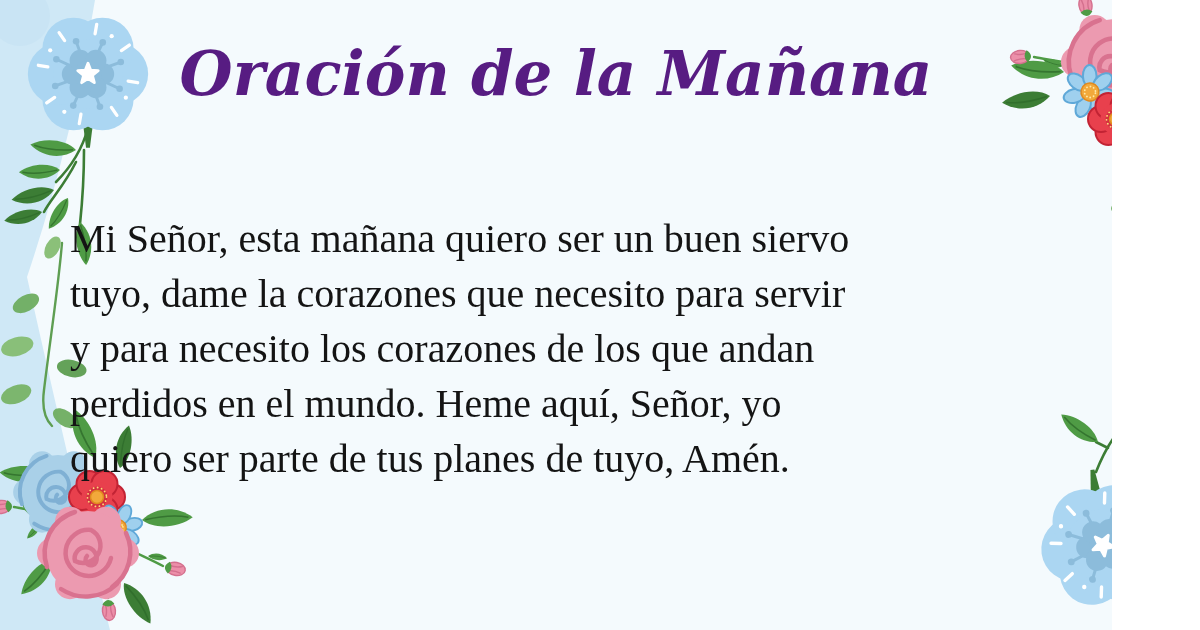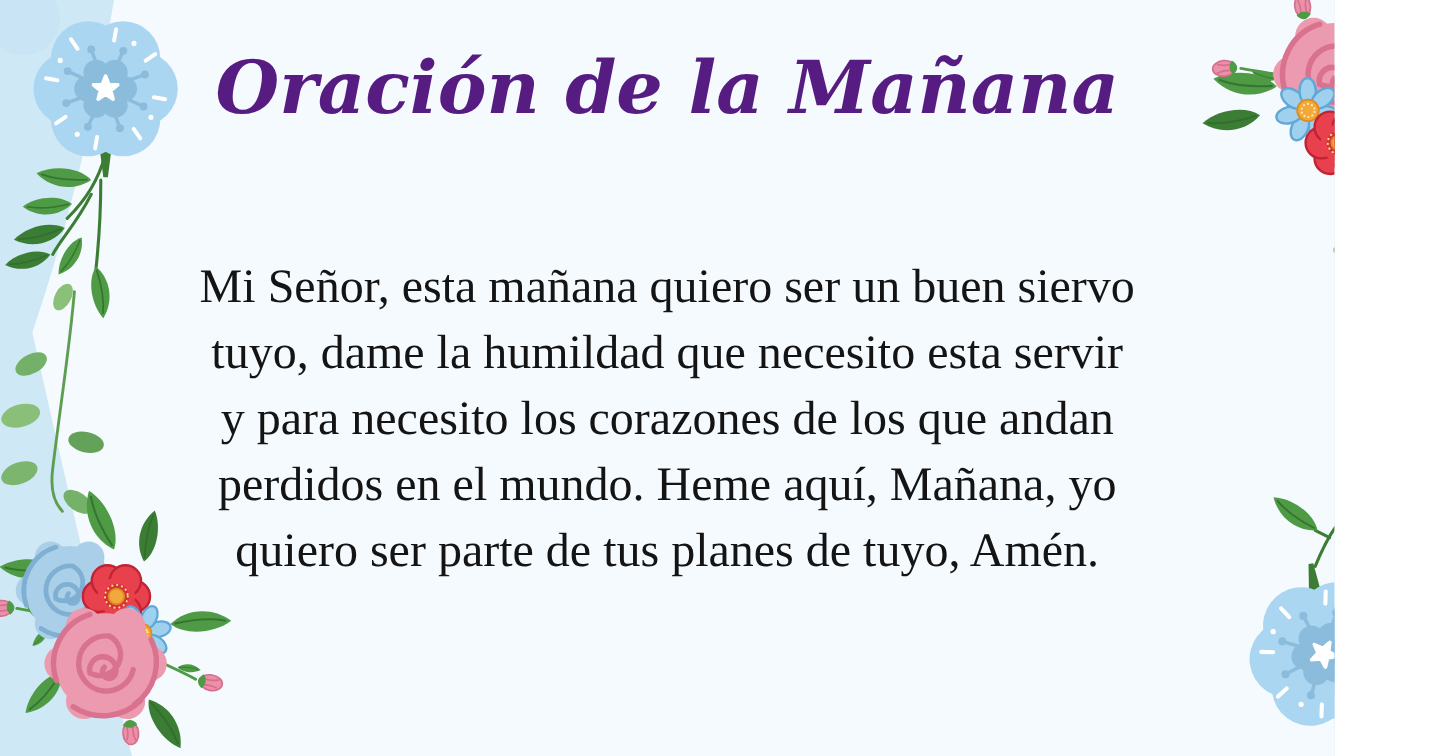--- a/index.html
+++ b/index.html
@@ -14,21 +14,20 @@
     position:absolute;top:40px;left:0;right:0;margin:0;
     text-align:center;
     font-family:"DejaVu Serif", serif;
     font-style:italic;font-weight:700;
     font-size:61px;line-height:1.1;
     color:var(--title-text,#571c82);
     letter-spacing:0px;
   }
   .prayer{
     position:absolute;top:211px;left:70px;right:70px;
-    text-align:center;
     font-size:40px;line-height:55px;
     color:var(--body-text,#141414);
   }
   
   .bf-petal{fill:var(--flower-blue-petal,#abd6f2);}
   .bf-dark{fill:var(--flower-blue-center,#8cbcdb);}
   .bf-stamen{stroke:var(--flower-blue-center,#8cbcdb);stroke-width:3;stroke-linecap:round;}
   .bf-dash{stroke:#ffffff;stroke-width:3.4;stroke-linecap:round;}
   .bf-wdot{fill:#ffffff;}
   .bf-star{fill:#ffffff;stroke:#ffffff;stroke-width:3;stroke-linejoin:round;}
@@ -292,19 +291,19 @@
       <use href="#leaf" transform="translate(1163,448) rotate(345) scale(1.1)" style="--lf:#3c7d35"></use>
       <use href="#leaf" transform="translate(1138,476) rotate(15) scale(0.9)"></use>
       <use href="#blueFlower" transform="translate(1103,545) rotate(172)"></use>
     </g>
   </svg>
 
   <h1 class="title">Oración de la Mañana</h1>
 
   <div class="prayer">
     <div>Mi Señor, esta mañana quiero ser un buen siervo</div>
-    <div>tuyo, dame la humildad que necesito esta servir</div>
+    <div>tuyo, dame la corazones que necesito para servir</div>
     <div>y para necesito los corazones de los que andan</div>
-    <div>perdidos en el mundo. Heme aquí, Mañana, yo</div>
+    <div>perdidos en el mundo. Heme aquí, Señor, yo</div>
     <div>quiero ser parte de tus planes de tuyo, Amén.</div>
   </div>
 
 </div>
 
 </body></html>

